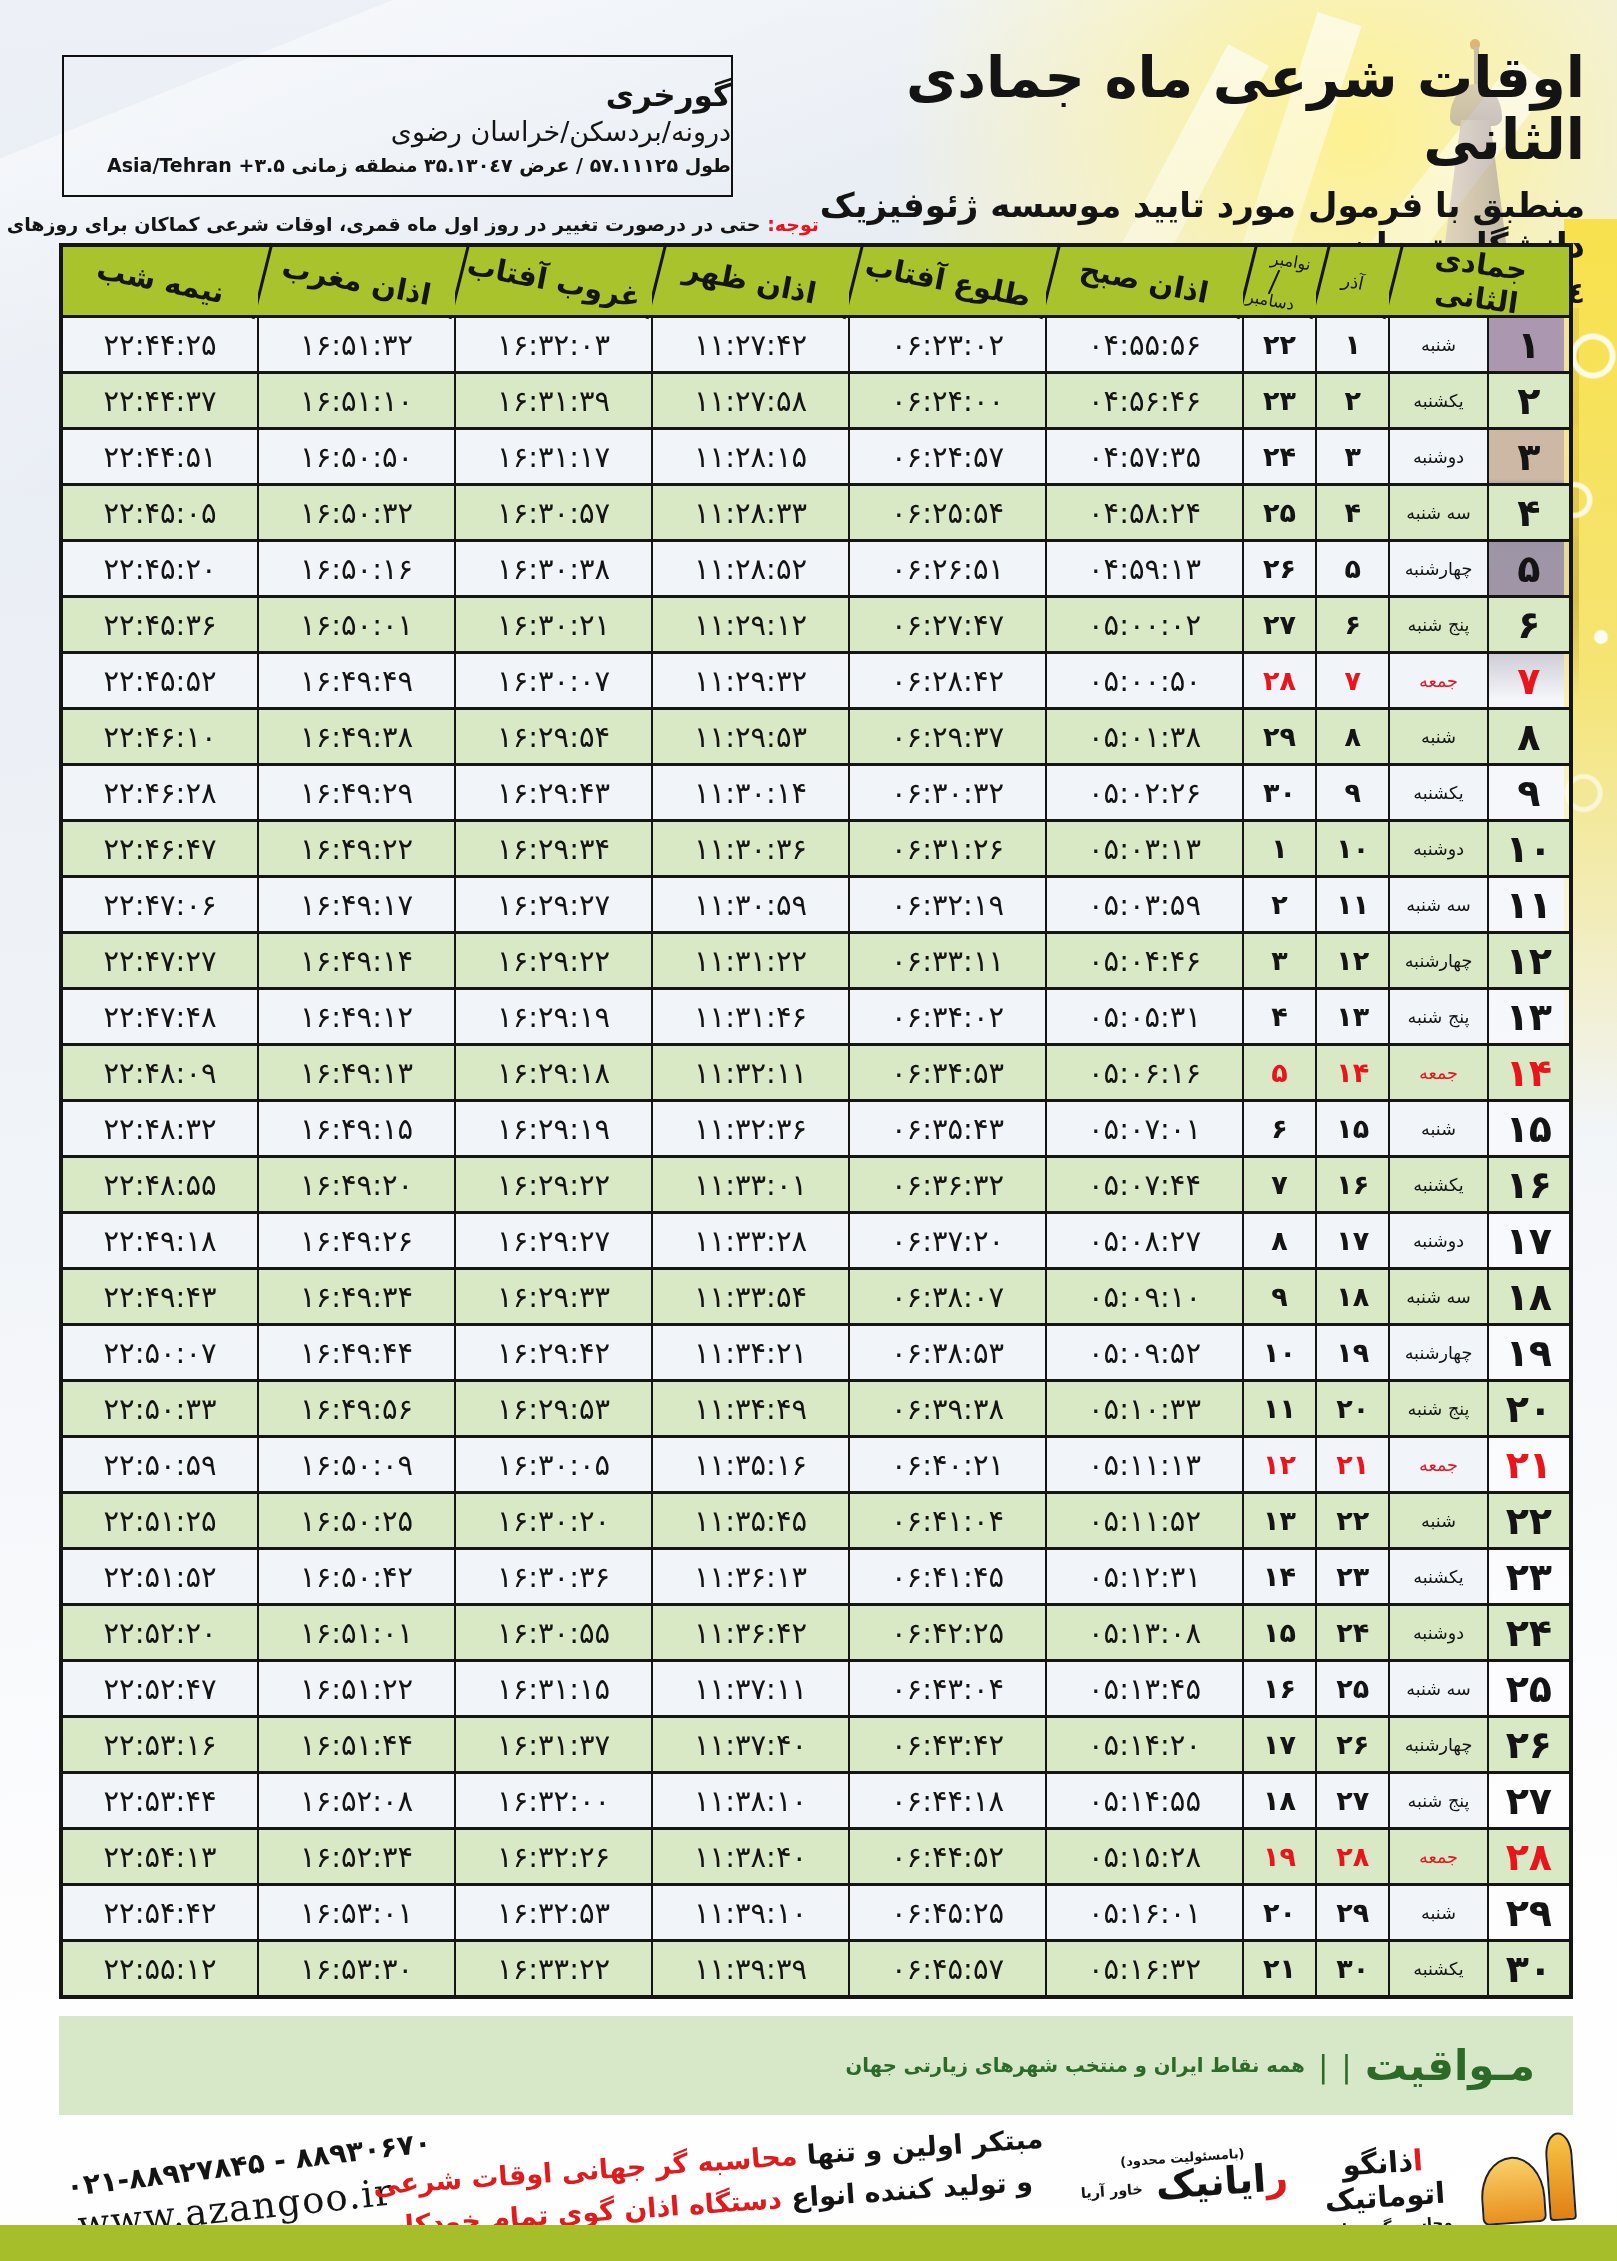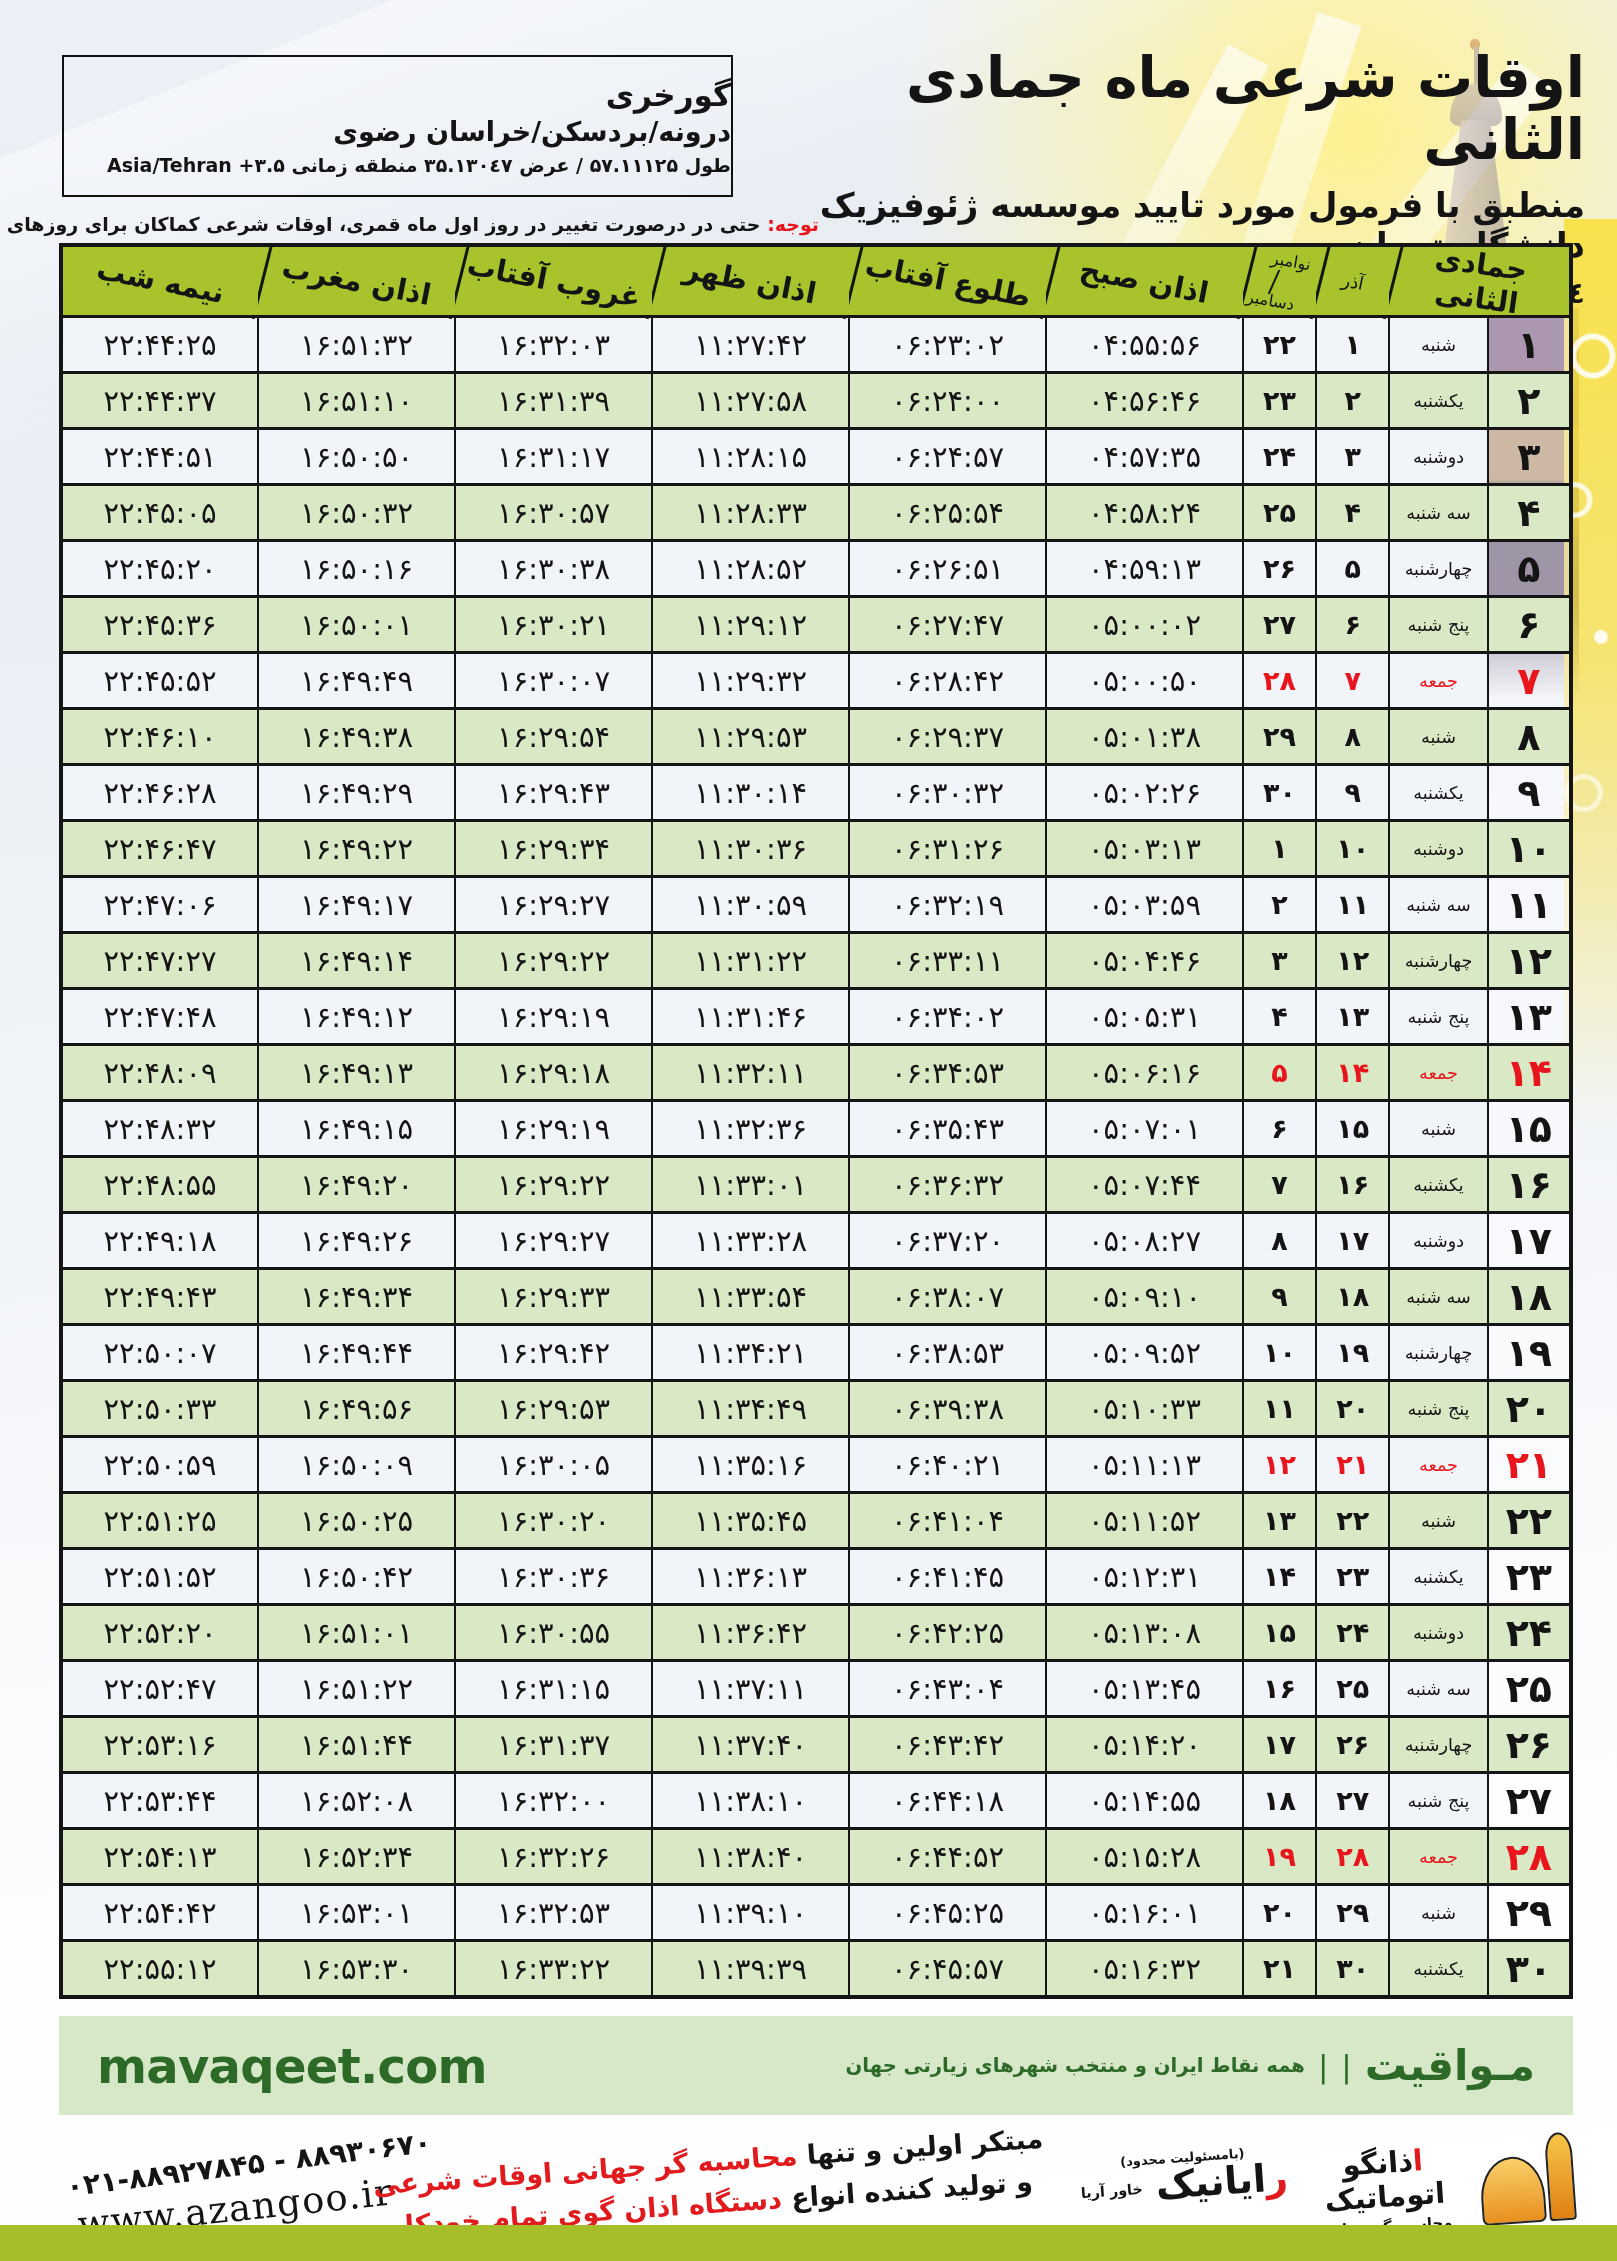--- a/index.html
+++ b/index.html
@@ -30,21 +30,21 @@
         background:
           radial-gradient(circle at 29px 137px,rgba(255,255,255,0) 15.7px,rgba(255,255,255,.85) 17.6px,rgba(255,255,255,.85) 21.5px,rgba(255,255,255,0) 23.5px),
           radial-gradient(circle at 10.4px 281px,rgba(255,255,255,0) 11.7px,rgba(255,255,255,.8) 13.7px,rgba(255,255,255,.8) 17px,rgba(255,255,255,0) 19px),
           radial-gradient(circle at 37px 418px,rgba(255,255,255,.9) 0 5.9px,rgba(255,255,255,0) 7.8px),
           radial-gradient(circle at 19.6px 574px,rgba(255,255,255,0) 13px,rgba(255,255,255,.6) 15px,rgba(255,255,255,.6) 18px,rgba(255,255,255,0) 20px),
           linear-gradient(to bottom,rgba(248,224,70,.95),rgba(248,224,70,.75) 45%,rgba(248,224,70,0) 92%);}
   
   .info-box{position:absolute;left:62px;top:55px;width:667px;height:138px;border:2.6px solid #101010;
         display:flex;flex-direction:column;justify-content:center;align-items:flex-start;text-align:center;direction:rtl;}
   .info-name{font-size:31px;font-weight:bold;line-height:1.25;}
-  .info-region{font-size:27px;font-weight:bold;line-height:1.3;}
+  .info-region{font-size:27px;font-weight:normal;line-height:1.3;}
   .info-coords{font-size:19px;font-weight:bold;margin-top:5px;}
   
   .title-block{position:absolute;left:750px;top:47px;width:835px;text-align:right;direction:rtl;}
   .title-main{font-size:56px;font-weight:bold;line-height:1.1;}
   .title-sub{font-size:34px;font-weight:bold;margin-top:14.4px;}
   .title-cal{font-size:29px;font-weight:bold;margin-top:11.7px;}
   
   .notice{position:absolute;left:62px;top:213px;width:757px;direction:rtl;white-space:nowrap;
         font-size:19px;font-weight:bold;}
   .notice .red{color:#e8151d;}
@@ -545,21 +545,20 @@
     </table>
   </div>
 
   <div class="mv-bar">
     <div class="mv-fa">
       <span class="mv-brand">مـواقیت</span>
       <span class="mv-sep">|</span>
       <span class="mv-sep">|</span>
       <span class="mv-cov">همه نقاط ایران و منتخب شهرهای زیارتی جهان</span>
     </div>
-    <div class="mv-domain">mavaqeet.com</div>
   </div>
 
   <div class="phones">۰۲۱-۸۸۹۲۷۸۴۵ - ۸۸۹۳۰۶۷۰</div>
   <div class="website">www.azangoo.ir</div>
 
   <div class="slogan">
     <div class="line">
       <span>مبتکر اولین و تنها</span>
       <span class="red">محاسبه گر جهانی اوقات شرعی</span>
     </div>

